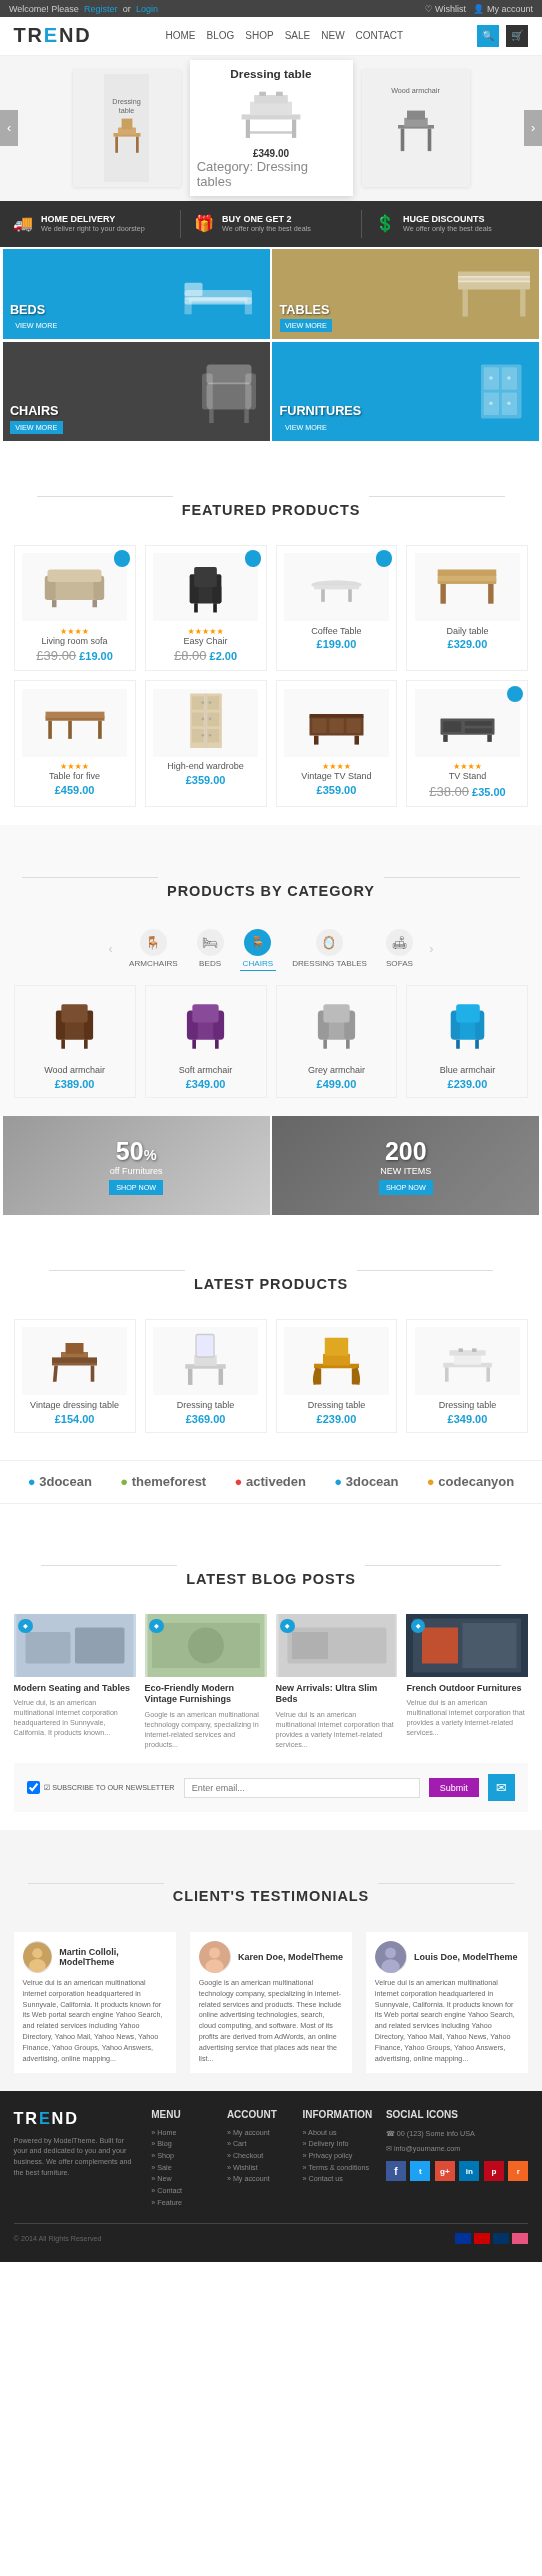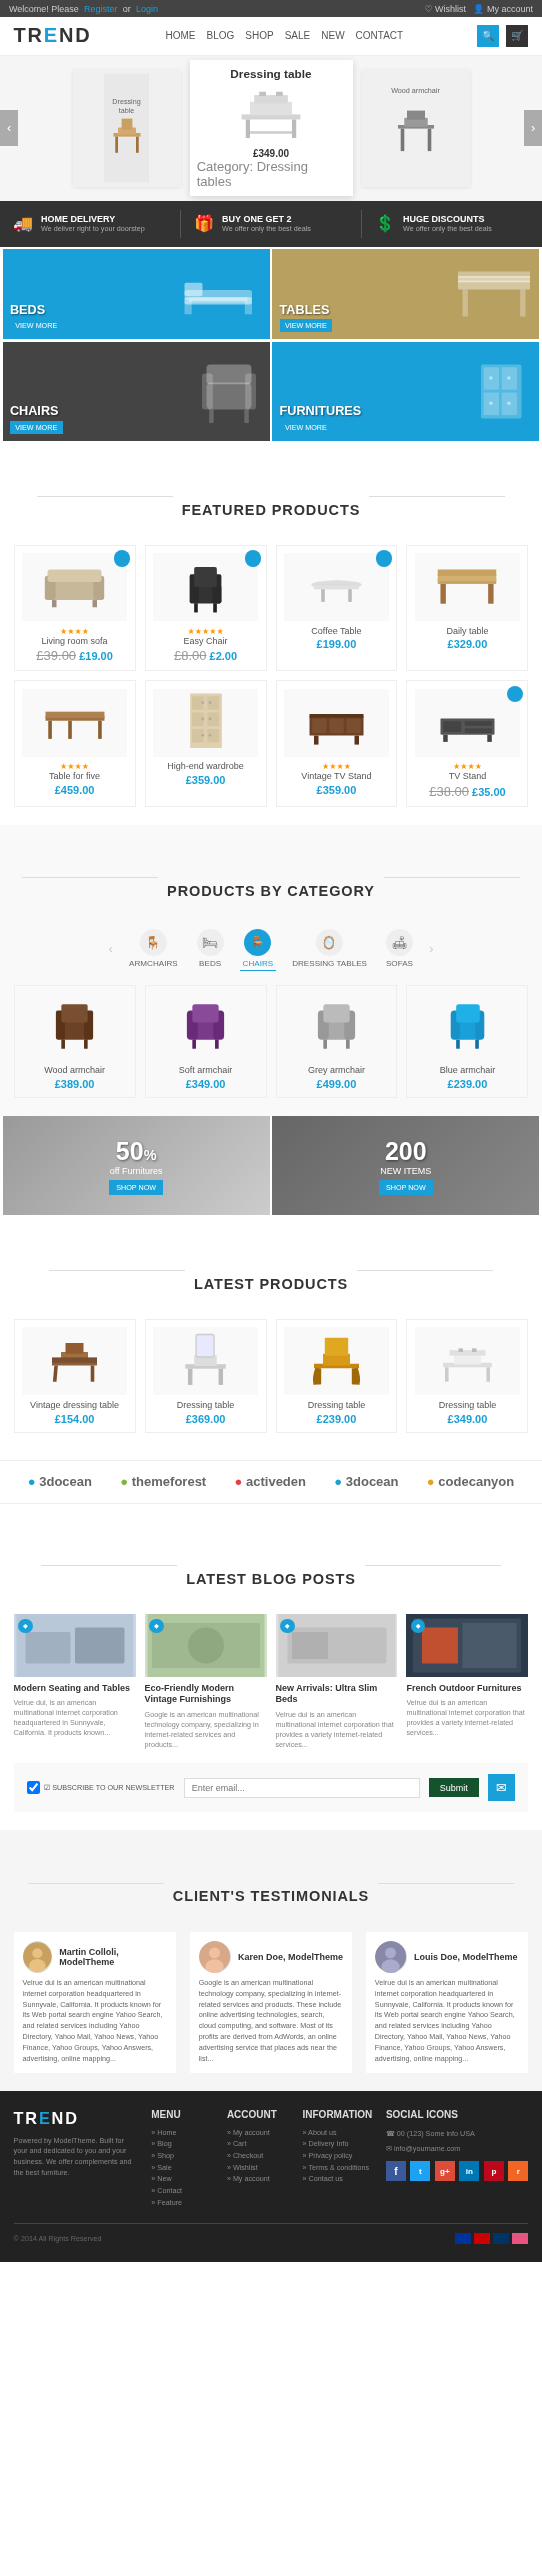--- a/index.html
+++ b/index.html
@@ -88,21 +88,21 @@
     .blog-card { cursor: pointer; }
     .blog-img { width: 100%; height: 63px; background: #ddd; position: relative; overflow: hidden; margin-bottom: 5.4px; }
     .blog-badge { position: absolute; top: 4.5px; left: 4.5px; background: #1aa0d8; color: white; width: 14.5px; height: 14.5px; border-radius: 50%; font-size: 6.3px; display: flex; align-items: center; justify-content: center; }
     .blog-title { font-size: 9px; font-weight: bold; color: #333; line-height: 1.3; margin-bottom: 3.6px; }
     .blog-desc { font-size: 7.2px; color: #888; line-height: 1.4; }
 
     
     .newsletter { background: #f9f9f9; padding: 11px 13.6px; display: flex; align-items: center; gap: 9px; }
     .newsletter-check { font-size: 7.2px; color: #555; display: flex; align-items: center; gap: 3.6px; }
     .newsletter-input { border: 0.9px solid #ddd; padding: 3.6px 7.2px; font-size: 9px; flex: 2; }
-    .newsletter-btn { background: #14532d; color: white; border: none; padding: 4.5px 11px; font-size: 9px; cursor: pointer; }
+    .newsletter-btn { background: #a21caf; color: white; border: none; padding: 4.5px 11px; font-size: 9px; cursor: pointer; }
     .newsletter-icon { background: #1aa0d8; color: white; width: 27px; height: 27px; display: flex; align-items: center; justify-content: center; font-size: 12.7px; }
 
     
     .testimonials { background: #f5f5f5; padding: 18px 13.6px; }
     .testimonials-grid { display: grid; grid-template-columns: repeat(3, 1fr); gap: 13.6px; }
     .testimonial-item { background: white; padding: 9px; }
     .testimonial-author { display: flex; align-items: center; gap: 7.2px; margin-bottom: 5.4px; }
     .testimonial-avatar { width: 32px; height: 32px; border-radius: 50%; background: #ddd; display: flex; align-items: center; justify-content: center; font-size: 14.5px; overflow: hidden; }
     .testimonial-name { font-size: 9px; font-weight: bold; color: #333; }
     .testimonial-text { font-size: 7.2px; color: #666; line-height: 1.5; }

